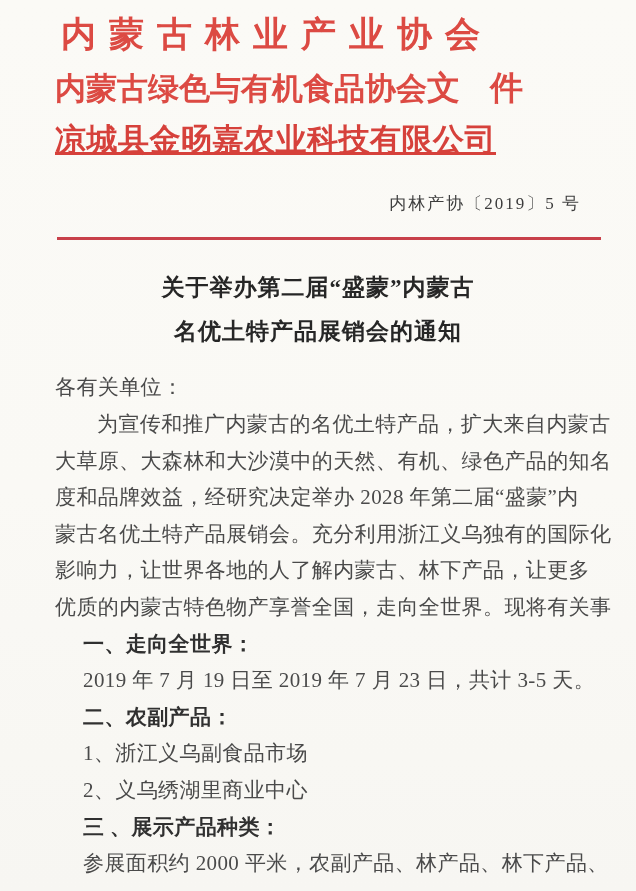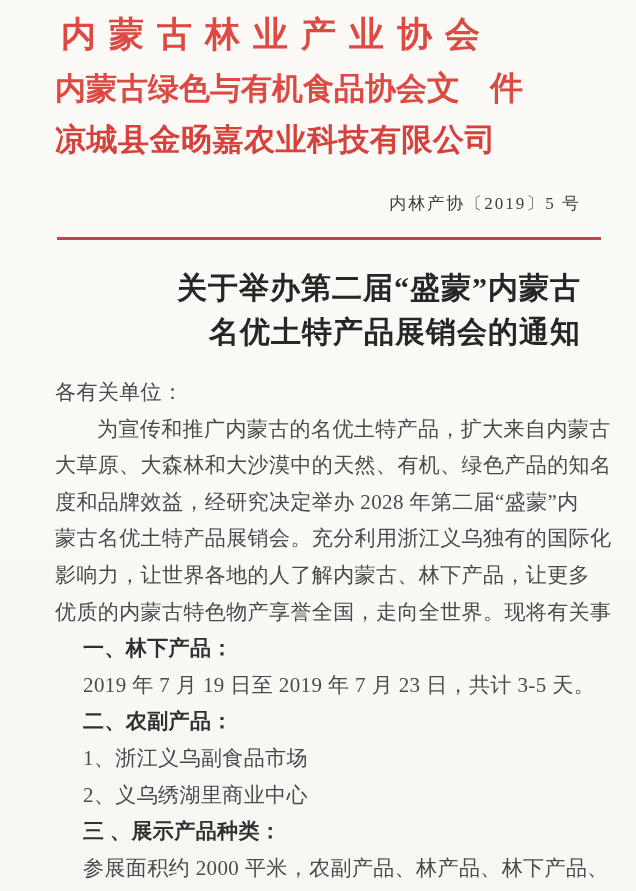--- a/index.html
+++ b/index.html
@@ -48,44 +48,45 @@
     font-size: 33px;
   }
   .org3 {
     color: #d6413b;
     font-size: 31px;
     font-weight: bold;
     line-height: 40px;
     margin-top: 11px;
     letter-spacing: 0.5px;
     white-space: nowrap;
+    text-decoration: underline;
   }
   .doc-number {
     text-align: right;
     color: #3d3d3d;
     font-size: 17px;
     line-height: 20px;
     margin-top: 34px;
     letter-spacing: 2px;
   }
   .red-rule {
     height: 3px;
     background: #c8404a;
     margin: 23px 0 0 2px;
     width: 544px;
     border: none;
   }
 
   
   .doc-title {
     margin-top: 26px;
-    text-align: right;
+    text-align: center;
     color: #262626;
     font-weight: bold;
-    font-size: 30px;
+    font-size: 23px;
   }
   .doc-title .t-line { line-height: 44px; letter-spacing: 1px; }
 
   
   .body-text {
     margin-top: 4px;
     color: #4a4a4a;
     font-size: 21px;
   }
   .bline {
@@ -126,21 +127,21 @@
     <main class="body-text">
       <div class="bline">各有关单位：</div>
 
       <div class="bline indent-2">为宣传和推广内蒙古的名优土特产品，扩大来自内蒙古</div>
       <div class="bline">大草原、大森林和大沙漠中的天然、有机、绿色产品的知名</div>
       <div class="bline">度和品牌效益，经研究决定举办 2028 年第二届“盛蒙”内</div>
       <div class="bline">蒙古名优土特产品展销会。充分利用浙江义乌独有的国际化</div>
       <div class="bline">影响力，让世界各地的人了解内蒙古、林下产品，让更多</div>
       <div class="bline">优质的内蒙古特色物产享誉全国，走向全世界。现将有关事</div>
 
-      <div class="bline indent-s sec-head">一、林下产品：</div>
+      <div class="bline indent-s sec-head">一、走向全世界：</div>
       <div class="bline indent-s">2019 年 7 月 19 日至 2019 年 7 月 23 日，共计 3-5 天。</div>
 
       <div class="bline indent-s sec-head">二、农副产品：</div>
       <div class="bline indent-s">1、浙江义乌副食品市场</div>
       <div class="bline indent-s">2、义乌绣湖里商业中心</div>
 
       <div class="bline indent-s sec-head">三 、展示产品种类：</div>
       <div class="bline indent-s">参展面积约 2000 平米，农副产品、林产品、林下产品、</div>
     </main>
 

